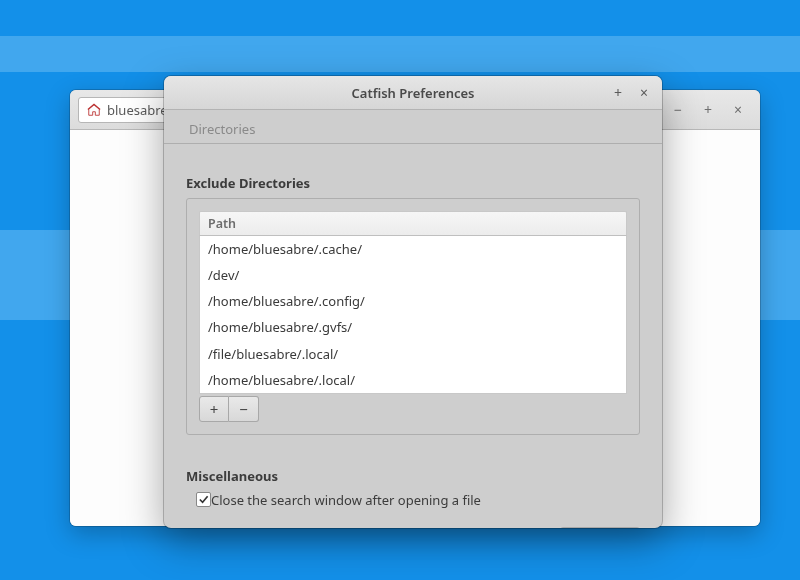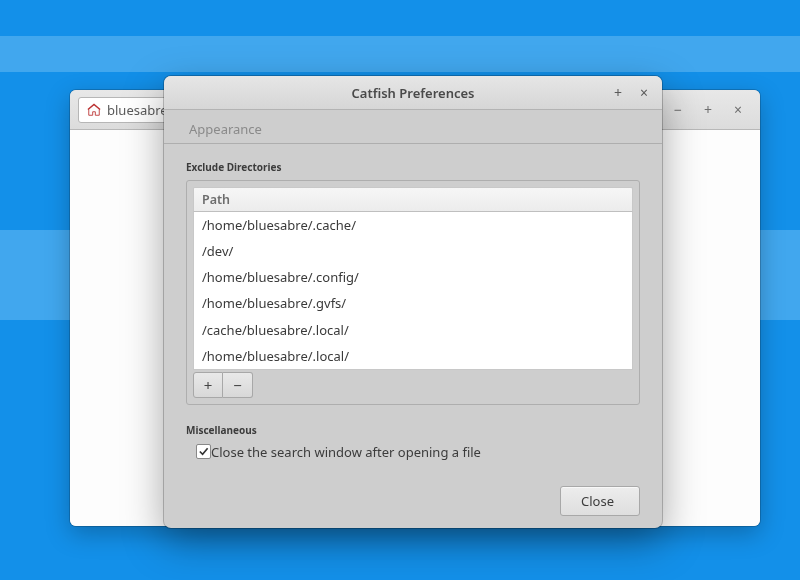--- a/index.html
+++ b/index.html
@@ -130,28 +130,28 @@
   }
   .content {
     flex: 1;
     padding: 14px 22px 12px 22px;
     display: flex; flex-direction: column;
     overflow: hidden;
   }
   .section-head {
     font-weight: 700;
     color: #3c3c3c;
-    margin: 2px 0 6px 0;
-    font-size: 10px;
+    margin: 16px 0 6px 0;
+    font-size: 13px;
   }
   .list-frame {
     border: 1px solid #aeaeae;
     border-radius: 3px;
     background: #cecece;
-    padding: 6px;
+    padding: 12px;
     display: flex; flex-direction: column;
   }
   .list-header {
     background: linear-gradient(#f6f6f6, #ececec);
     border: 1px solid #c8c8c8;
     border-bottom: 1px solid #bfbfbf;
     padding: 3px 8px;
     font-weight: 600;
     font-size: 12.5px;
     color: #6d6d6d;
@@ -253,34 +253,34 @@
 <div class="dialog">
   <div class="dlg-titlebar">
     <div class="dlg-title">Catfish Preferences</div>
     <div class="dlg-winbtns">
       <span class="dlg-winbtn">+</span>
       <span class="dlg-winbtn">×</span>
     </div>
   </div>
 
   <div class="tabs">
-    <div class="tab">Appearance</div>
+    <div class="tab">Directories</div>
   </div>
 
   <div class="content">
     <div class="section-head">Exclude Directories</div>
 
     <div class="list-frame">
       <div class="list-header">Path</div>
       <div class="list-body" id="exclude-list">
           <div class="list-row">/home/bluesabre/.cache/</div>
           <div class="list-row">/dev/</div>
           <div class="list-row">/home/bluesabre/.config/</div>
           <div class="list-row">/home/bluesabre/.gvfs/</div>
-          <div class="list-row">/cache/bluesabre/.local/</div>
+          <div class="list-row">/file/bluesabre/.local/</div>
           <div class="list-row">/home/bluesabre/.local/</div>
         </div>
       <div class="list-toolbar">
         <div class="tbtn">
           <span>+</span>
         </div>
         <div class="tbtn">
           <span>−</span>
         </div>
       </div>

